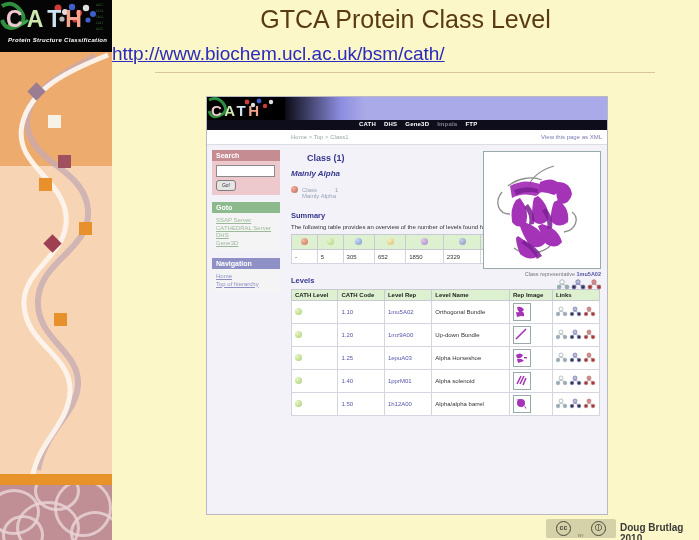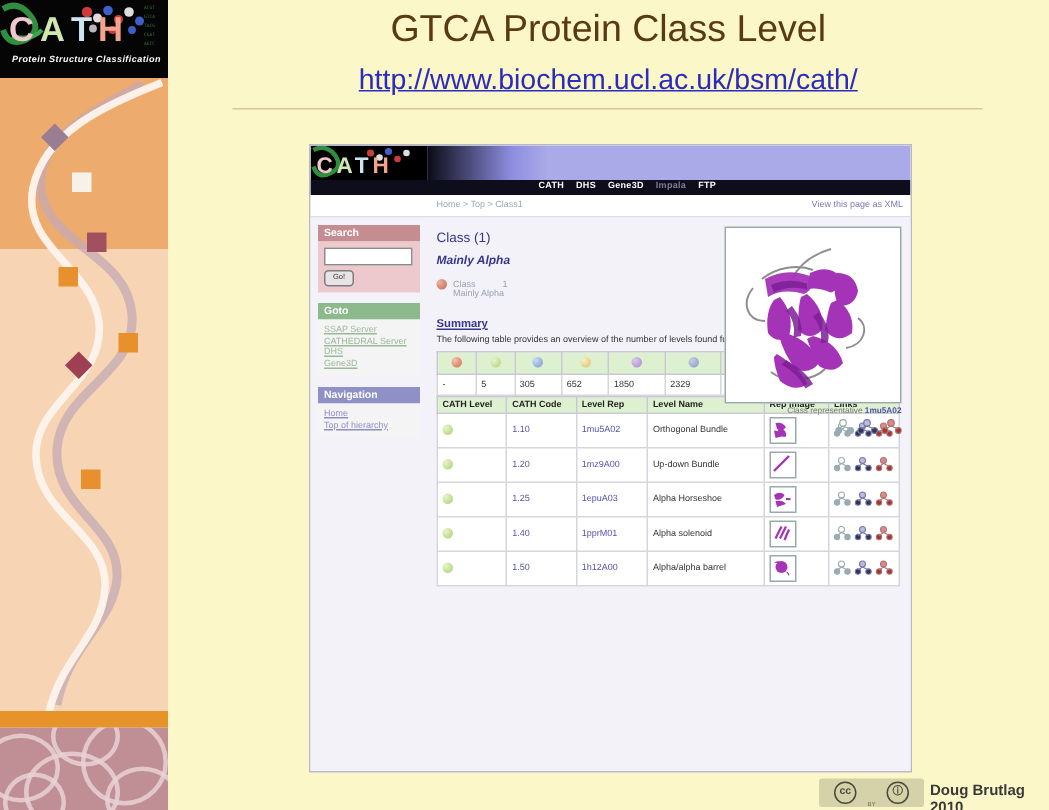--- a/index.html
+++ b/index.html
@@ -27,21 +27,21 @@
   .logo-strands{position:absolute;inset:0;}
   .logo-letters{position:absolute;left:6px;top:8px;font-size:23px;font-weight:bold;letter-spacing:4px;
      font-family:"Liberation Sans",sans-serif;line-height:1;}
   .logo-letters span{display:inline-block;}
   .logo-sub{position:absolute;left:8px;top:37px;font-size:6px;color:#fff;font-style:italic;font-weight:bold;
      letter-spacing:.3px;font-family:"Liberation Sans",sans-serif;}
 
   
   #slide-title{position:absolute;left:112px;top:5px;width:587px;text-align:center;
      font-size:25px;color:#5a3a10;font-family:"Liberation Sans",sans-serif;}
-  #slide-url{position:absolute;left:112px;top:43px;width:587px;text-align:center;font-size:19px;}
+  #slide-url{position:absolute;left:112px;top:43px;width:587px;font-size:19px;}
   #slide-url a{color:#2b2bbe;text-decoration:underline;}
   #title-rule{position:absolute;left:155px;top:72px;width:500px;height:1px;background:#d8c79a;}
 
   
   #browser{position:absolute;left:206px;top:96px;width:400px;height:417px;background:#fff;
      border:1px solid #b9b9c4;overflow:hidden;font-size:6px;}
 
   
   #bw-banner{position:relative;height:33px;background:#aaaae8;overflow:hidden;}
   #bw-banner-black{position:absolute;left:0;top:0;width:78px;height:33px;background:#000;}
@@ -75,24 +75,24 @@
   .sb-goto .side-bd{background:#f4f4f4;}
   .sb-goto .side-link{color:#9bb89b;}
   .sb-nav .side-hd{background:#8f91c6;}
   .sb-nav .side-bd{background:#f4f4f4;}
   .sb-nav .side-link{color:#8e8ec6;}
 
   .search-input{width:53px;height:8px;border:1px solid #8b8b8b;background:#fff;display:block;}
   .go-btn{margin-top:3px;width:18px;height:9px;border:1px solid #7d7d7d;border-radius:3px;
      background:#e6e4e4;font-size:5px;line-height:9px;text-align:center;color:#333;}
 
-  .m-h1{font-size:9px;font-weight:normal;color:#36368f;margin:2px 0 6px;}
+  .m-h1{font-size:9px;font-weight:bold;color:#36368f;margin:2px 16px 6px;}
   .m-sub{font-size:8px;font-weight:bold;font-style:italic;color:#36368f;margin:0 0 8px;}
   .m-h2{font-size:7.5px;font-weight:bold;color:#36368f;margin:0 0 5px;}
-  .m-h2b{font-size:7.5px;font-weight:bold;color:#36368f;margin:12px 0 4px;text-decoration:underline;}
+  .m-h2b{font-size:7.5px;font-weight:bold;color:#36368f;margin:12px 0 4px;}
   .m-p{font-size:6px;color:#333;margin:0 0 4px;}
 
   .class-row{display:flex;align-items:center;gap:4px;font-size:6px;color:#9aa0b5;}
   .class-row .num{margin-left:14px;}
   .class-name{font-size:6px;color:#9aa0b5;margin-left:11px;}
 
   .sphere{width:7px;height:7px;border-radius:50%;display:inline-block;flex:none;}
 
   
   #rep-box{position:absolute;right:6px;top:6px;width:118px;}
@@ -338,20 +338,21 @@
           <td>652</td>
           <td>1850</td>
           <td>2329</td>
           <td>3001</td>
           <td>5587</td>
           <td>19729</td>
         </tr>
       </tbody>
         </table>
 
+      <div class="m-h2b">Levels</div>
 
       <table class="tbl levels">
         <tbody>
             <tr>
           <th style="width:42px">CATH Level</th>
           <th style="width:42px">CATH Code</th>
           <th style="width:42px">Level Rep</th>
           <th style="width:75px">Level Name</th>
           <th style="width:38px">Rep Image</th>
           <th>Links</th>

